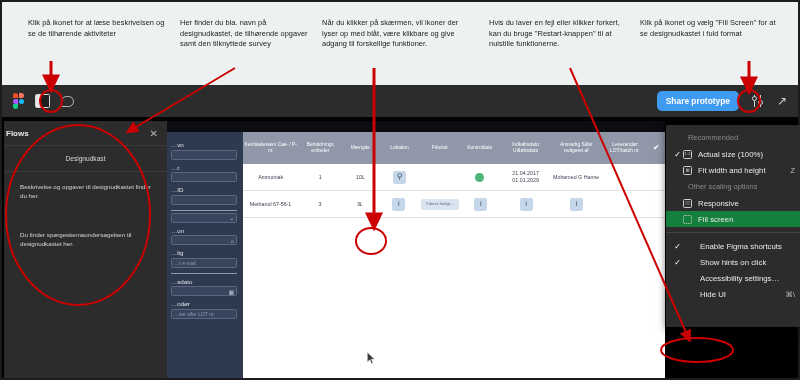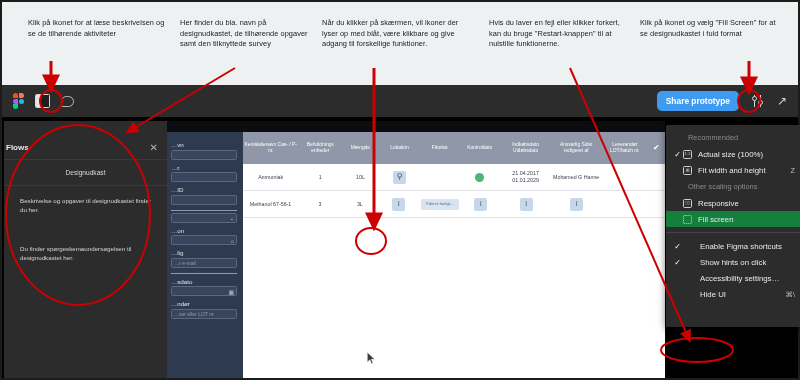--- a/index.html
+++ b/index.html
@@ -115,21 +115,21 @@
   .freetext { height:11px; width:44px; background:#d9e4f1; border-radius:1.5px;
               font-size:4.4px; color:#5d6b80; display:flex;align-items:center;justify-content:center;}
   .tcheck { color:#ffffff; font-size:8px; }
 
   
   .flows {
     position:absolute; left:2px; top:36px; width:163px; height:257px;
     background:#2c2c2c; color:#e8e8e8; z-index: 6;
   }
   .flows-hd { display:flex;align-items:center;justify-content:space-between;
-              padding:7px 9px 6px 2px;margin-top:14px; }
+              padding:7px 9px 6px 2px; }
   .flows-title { font-size:8px; font-weight:bold; }
   .flows-x { font-size:10px; color:#b5b5b5; }
   .flows-item { text-align:center; font-size:6.6px; color:#d8d8d8; padding:9px 0;
                 border-top:1px solid #3a3a3a; border-bottom:1px solid #3a3a3a; }
   .flows-desc { font-size:6.2px; line-height:1.45; color:#d5d5d5; padding:11px 14px 0 16px; }
   .flows-desc2 { font-size:6.2px; line-height:1.45; color:#d5d5d5; padding:30px 14px 0 16px; }
 
   
   .menu {
     position:absolute; left:666px; top:125px; width:137px; height:202px;

